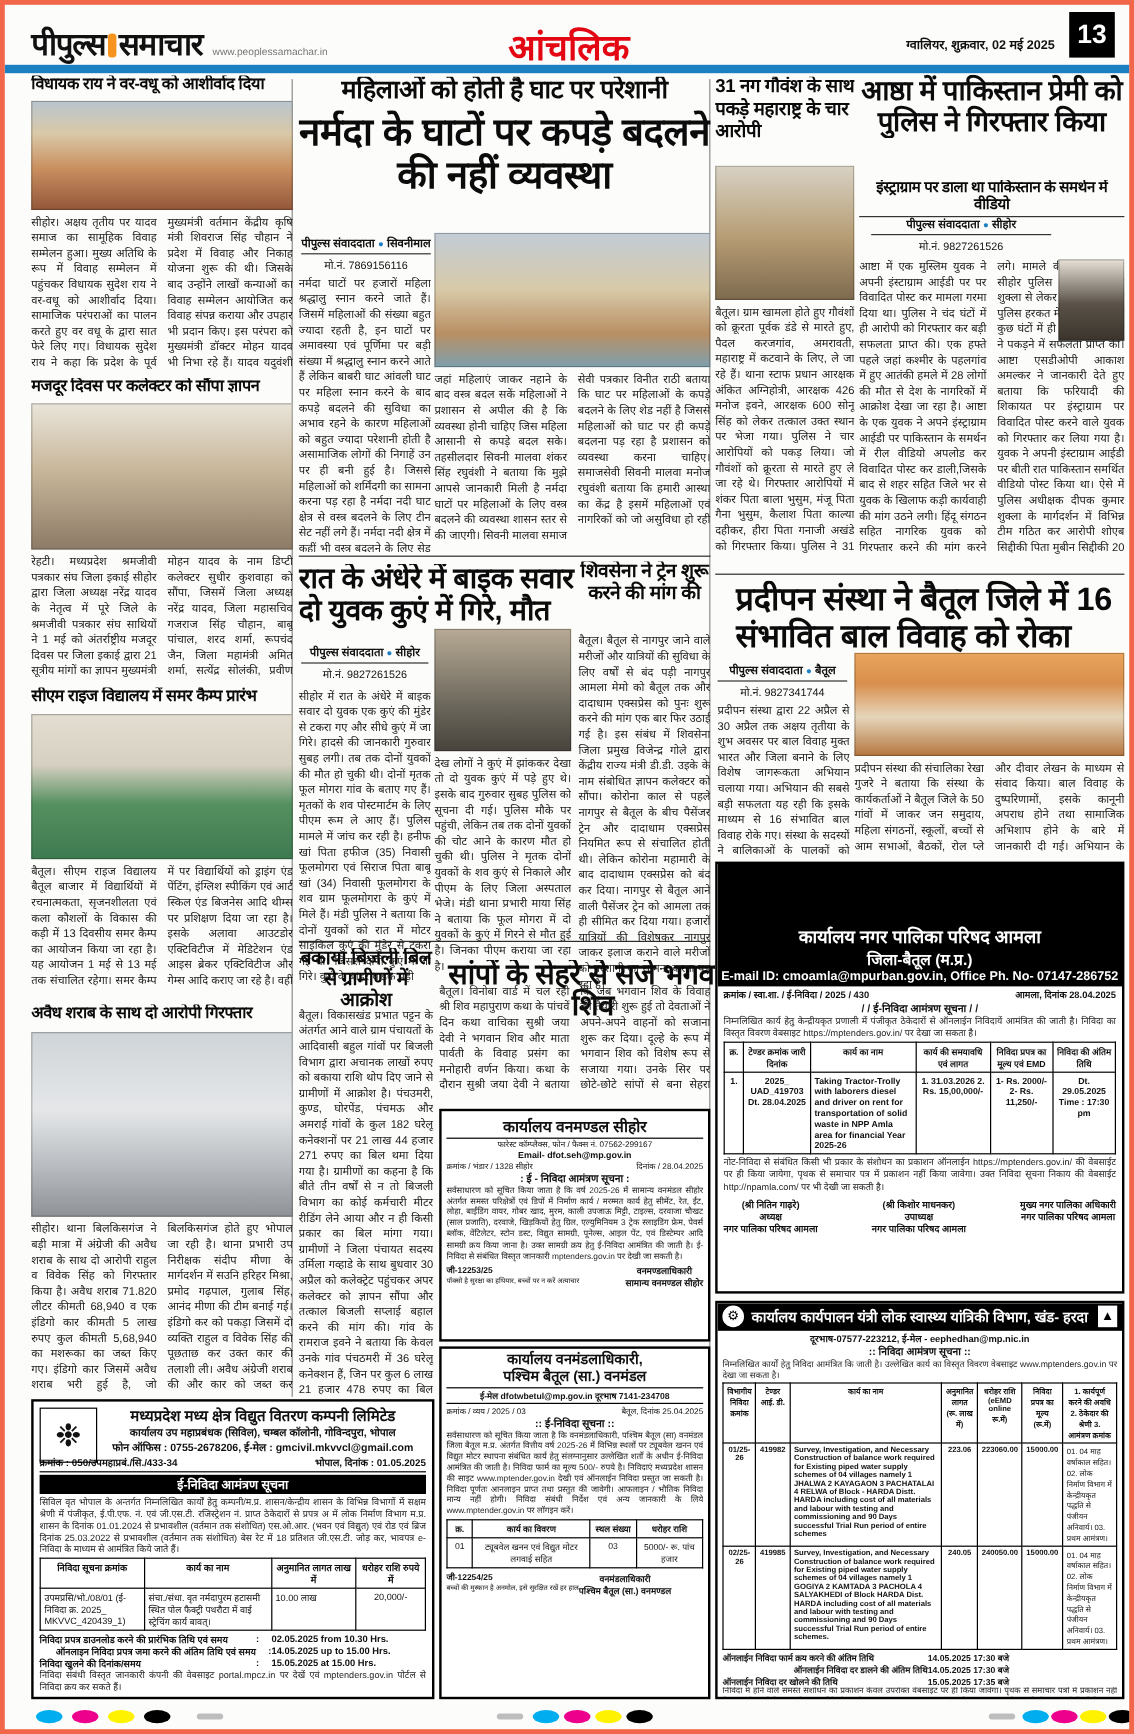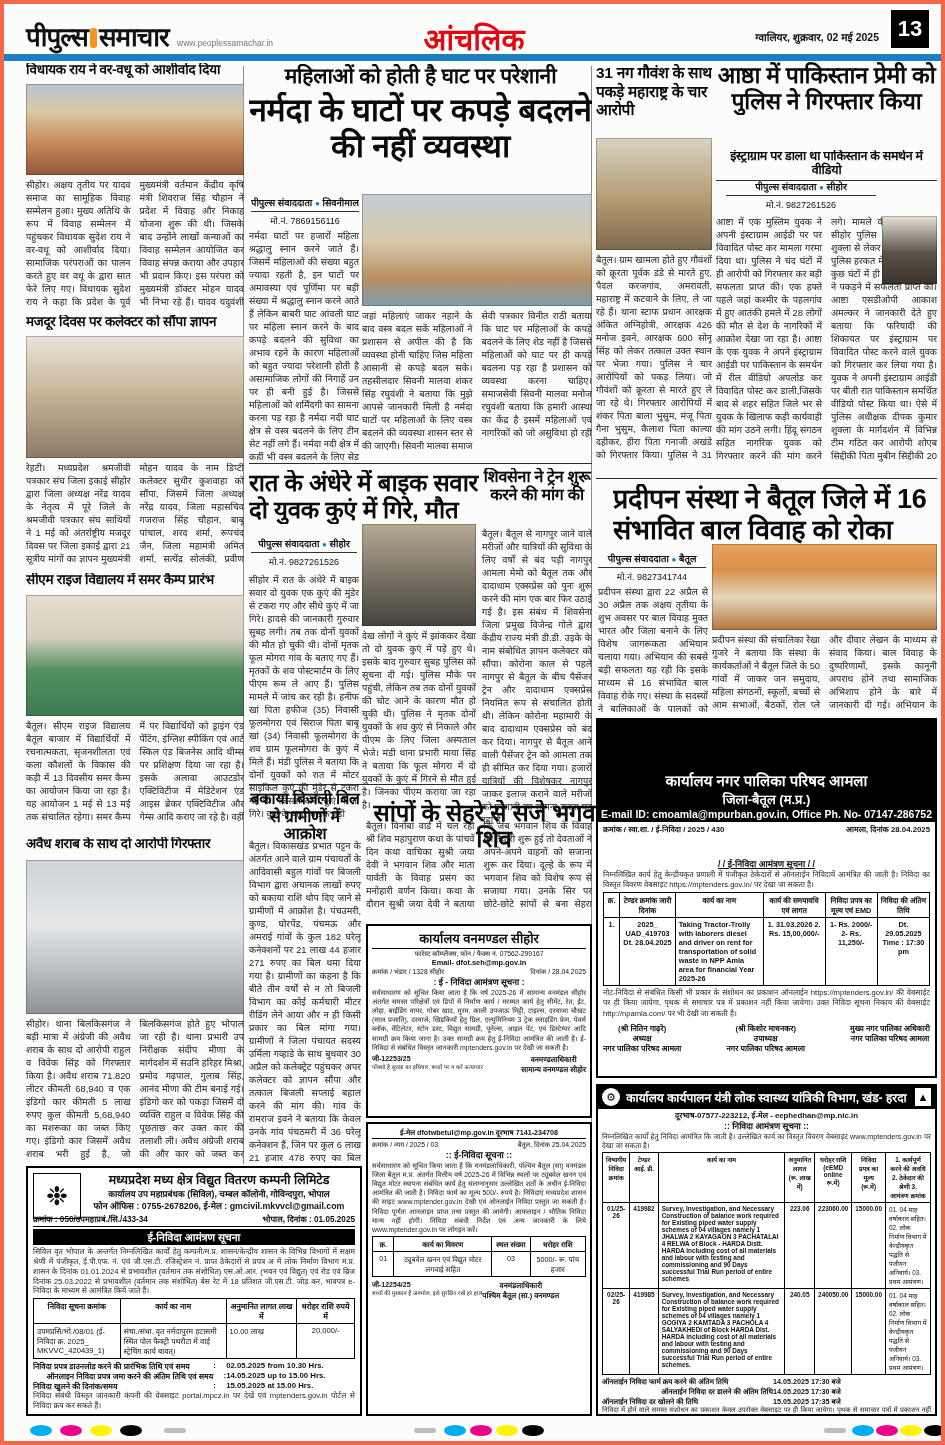--- a/index.html
+++ b/index.html
@@ -186,20 +186,24 @@
         <div style="font-size:5.8px;">पॉक्सो है सुरक्षा का हथियार, बच्चों पर न करें अत्याचार</div>
       </div>
       <div class="center" style="font-size:7.4px;font-weight:bold;">
         <div>वनमण्डलाधिकारी</div>
         <div>सामान्य वनमण्डल सीहोर</div>
       </div>
     </div>
   </div>
 
   <div class="abs adbox" style="left:362px;top:1118px;width:226px;height:294px;padding:2px 4px;">
+    <div class="center" style="font-size:12px;font-weight:bold;line-height:1.15;border-bottom:1px solid #000;padding:1px 0;">
+      <div>कार्यालय वनमंडलाधिकारी,</div>
+      <div>पश्चिम बैतूल (सा.) वनमंडल</div>
+    </div>
     <div class="center" style="font-size:7.2px;font-weight:bold;border-bottom:1px solid #000;padding:1px 0;">ई-मेल dfotwbetul@mp.gov.in दूरभाष 7141-234708</div>
     <div style="display:flex;justify-content:space-between;font-size:6.8px;margin-top:1px;">
       <span>क्रमांक / व्यय / 2025 / 03</span>
       <span>बैतूल, दिनांक 25.04.2025</span>
     </div>
     <div class="center" style="font-size:8.8px;font-weight:bold;">:: ई-निविदा सूचना ::</div>
     <div class="body-text" style="font-size:6.9px;line-height:1.32;">सर्वसाधारण को सूचित किया जाता है कि वनमंडलाधिकारी, पश्चिम बैतूल (सा) वनमंडल जिला बैतूल म.प्र. अंतर्गत वित्तीय वर्ष 2025-26 में विभिन्न स्थलों पर ट्यूबवेल खनन एवं विद्युत मोटर स्थापना संबंधित कार्य हेतु संलग्नानुसार उल्लेखित शर्तों के अधीन ई-निविदा आमंत्रित की जाती है। निविदा फार्म का मूल्य 500/- रुपये है। निविदाएं मध्यप्रदेश शासन की साइट www.mptender.gov.in देखी एवं ऑनलाईन निविदा प्रस्तुत जा सकती है। निविदा पूर्णतः आनलाइन प्राप्त तथा प्रस्तुत की जावेगी। आफलाइन / भौतिक निविदा मान्य नहीं होगी। निविदा संबंधी निर्देश एवं अन्य जानकारी के लिये www.mptender.gov.in पर लॉगइन करें।</div>
     <table class="adtable" style="margin-top:2px;">
       <tbody>
           <tr style="font-size:7.2px;font-weight:bold;text-align:center;">
@@ -262,21 +266,21 @@
     <div class="adblackbar" style="padding:2px 0;">
       <div style="font-size:15px;margin-top:48px;">कार्यालय नगर पालिका परिषद आमला</div>
       <div style="font-size:13px;">जिला-बैतूल (म.प्र.)</div>
       <div style="font-size:10.5px;">E-mail ID: cmoamla@mpurban.gov.in, Office Ph. No- 07147-286752</div>
     </div>
     <div style="padding:2px 5px;">
       <div style="display:flex;justify-content:space-between;font-size:7.8px;font-weight:bold;">
         <span>क्रमांक / स्वा.शा. / ई-निविदा / 2025 / 430</span>
         <span>आमला, दिनांक 28.04.2025</span>
       </div>
-      <div class="center" style="font-size:8.8px;font-weight:bold;text-decoration:underline;margin-top:24px;">/ / ई-निविदा आमंत्रण सूचना / /</div>
+      <div class="center" style="font-size:8.8px;font-weight:bold;">/ / ई-निविदा आमंत्रण सूचना / /</div>
       <div class="body-text" style="font-size:7.6px;line-height:1.32;">निम्नलिखित कार्य हेतु केन्द्रीयकृत प्रणाली में पंजीकृत ठेकेदारों से ऑनलाईन निविदायें आमंत्रित की जाती है। निविदा का विस्तृत विवरण वेबसाइट https://mptenders.gov.in/ पर देखा जा सकता है।</div>
       <table class="adtable" style="margin-top:2px;">
         <tbody>
             <tr style="font-size:7.3px;font-weight:bold;text-align:center;">
           <td>क्र.</td>
           <td>टेण्डर क्रमांक जारी दिनांक</td>
           <td>कार्य का नाम</td>
           <td>कार्य की समयावधि एवं लागत</td>
           <td>निविदा प्रपत्र का मूल्य एवं EMD</td>
           <td>निविदा की अंतिम तिथि</td>

